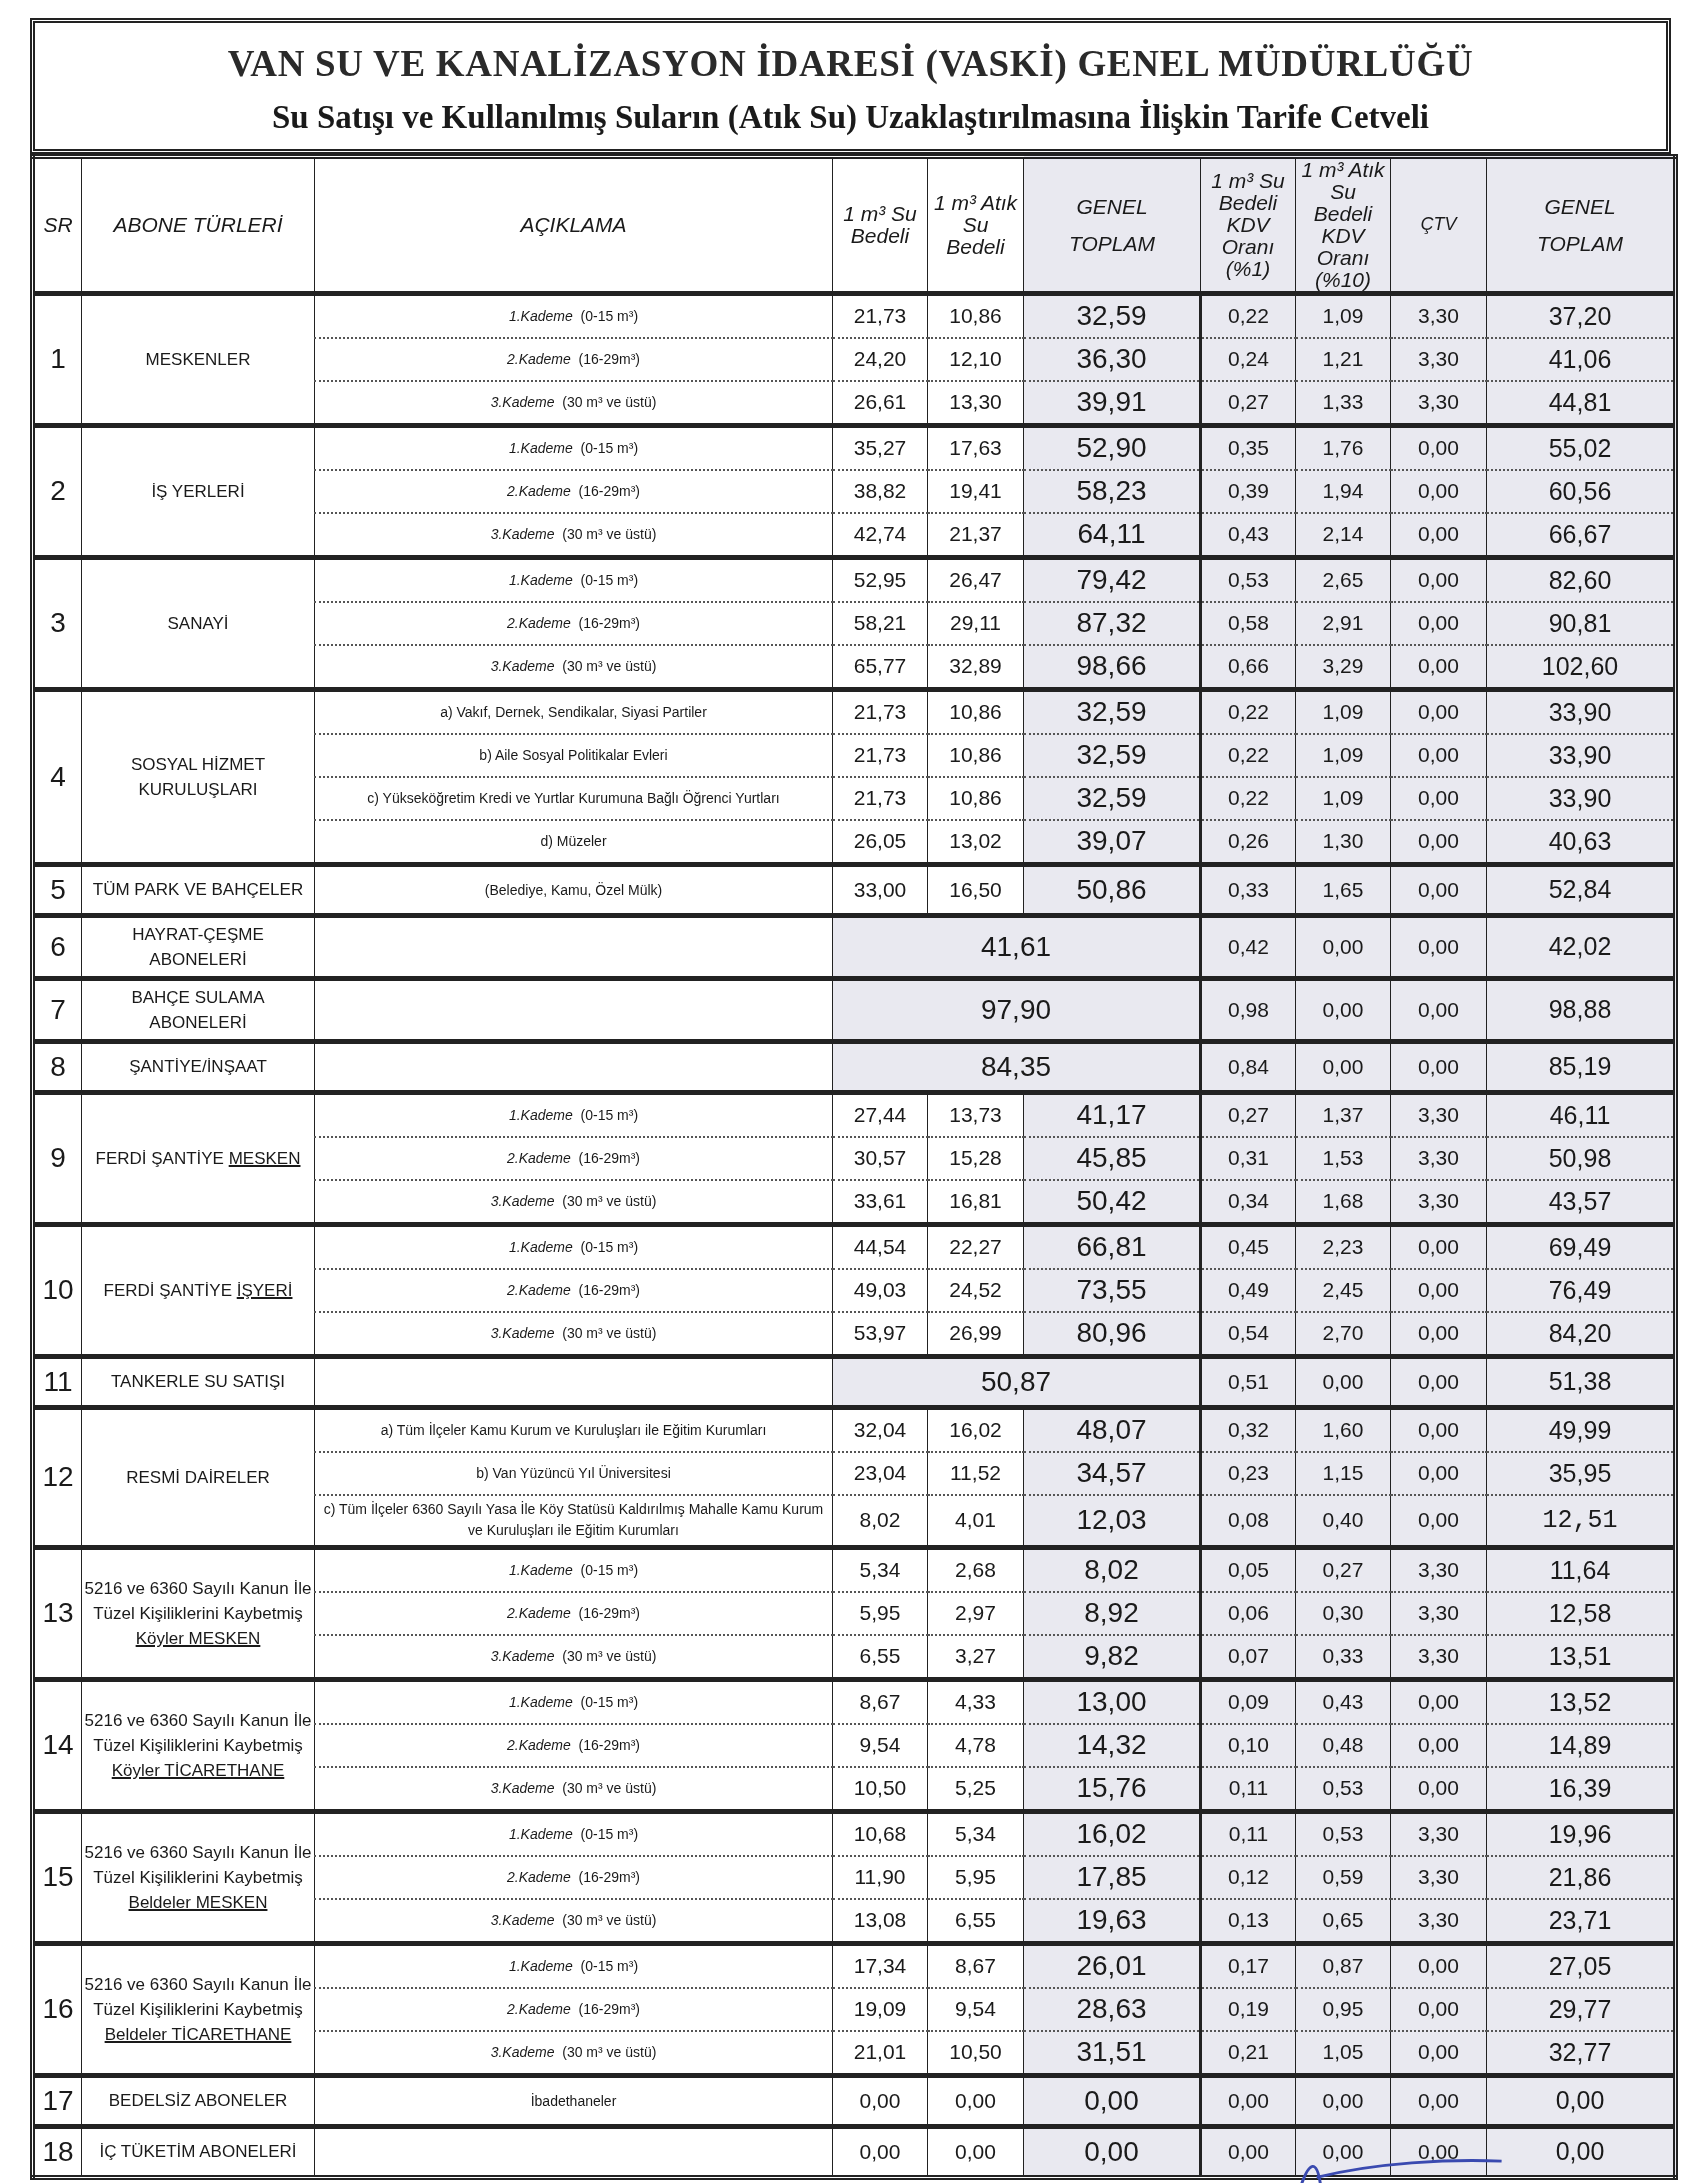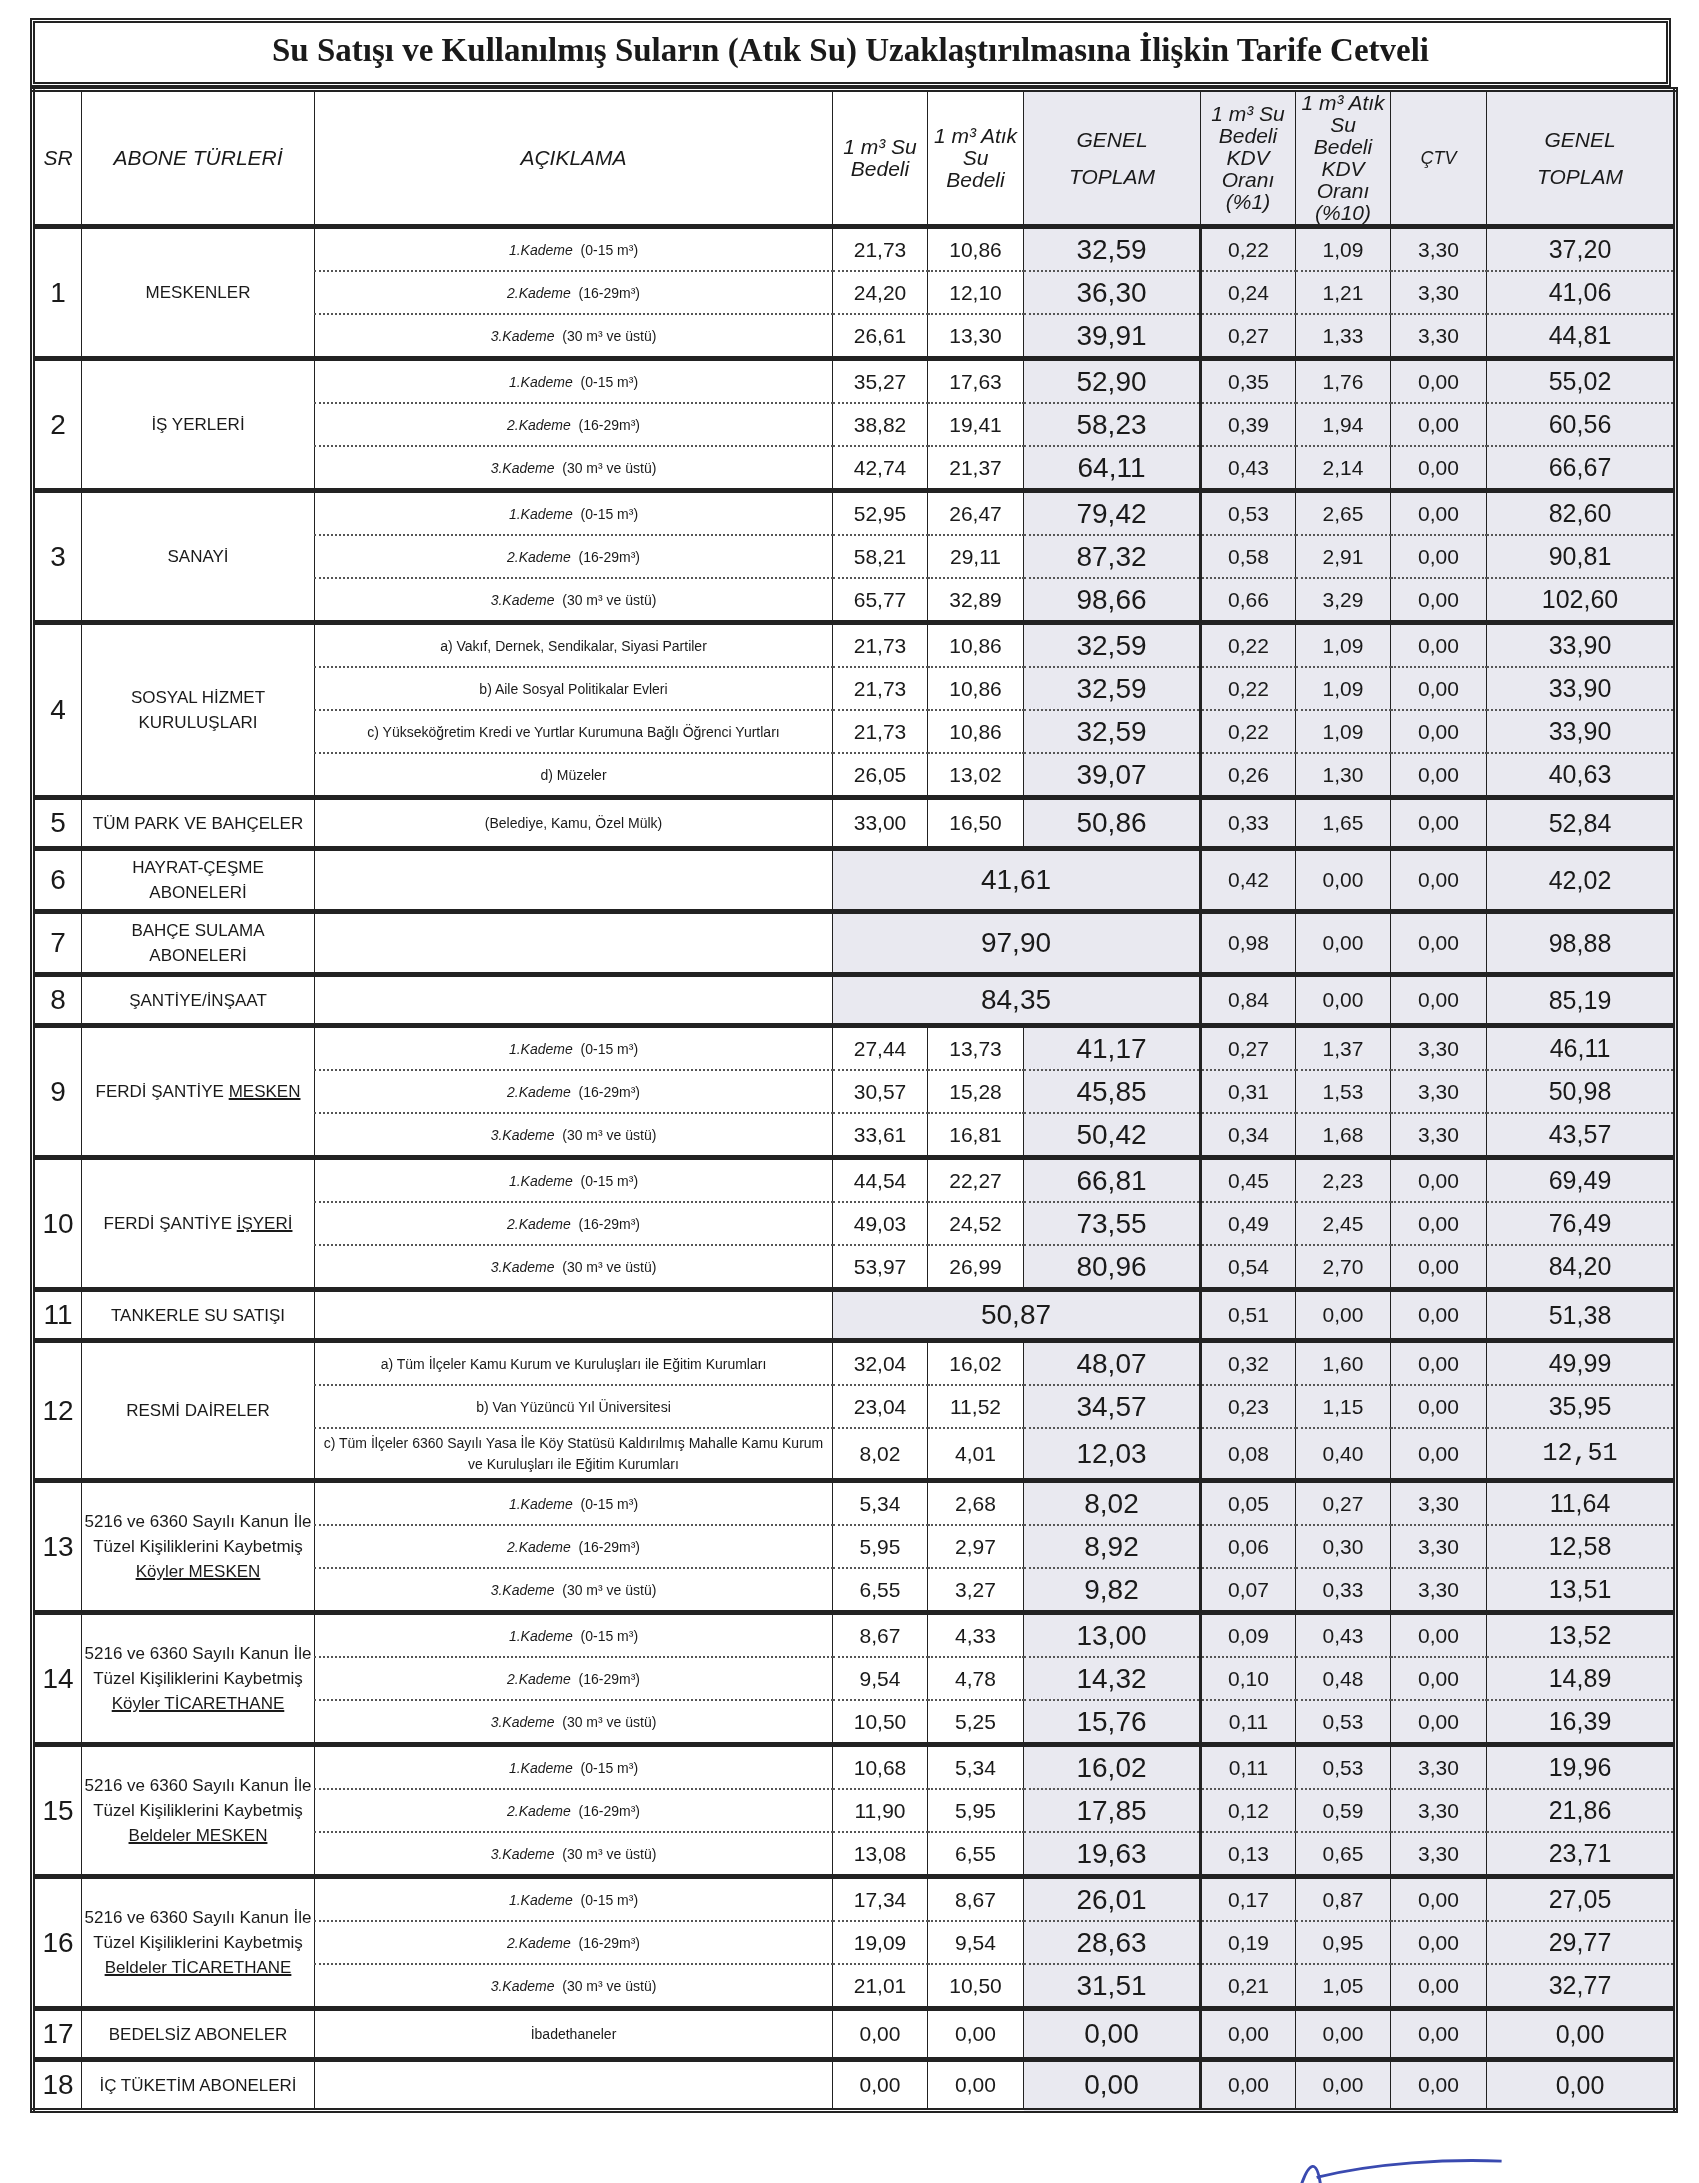--- a/index.html
+++ b/index.html
@@ -31,20 +31,21 @@
     td.dashl { border-left: 1.5px dashed #555 !important; }
     td.vsep { border-left: 3px solid #222 !important; }
     u { text-decoration: underline; text-decoration-thickness: 2.2px; }
     .sig { position: absolute; left: 1286px; top: 2155px; width: 222px; height: 30px; }
   </style>
 </head>
 <body>
 
 <div class="sheet">
   <div class="title-box">
+    <div class="title-1">VAN SU VE KANALİZASYON İDARESİ (VASKİ) GENEL MÜDÜRLÜĞÜ</div>
     <div class="title-2">Su Satışı ve Kullanılmış Suların (Atık Su) Uzaklaştırılmasına İlişkin Tarife Cetveli</div>
   </div>
 
   <table class="tariff">
     <colgroup>
       <col style="width:49px">
         <col style="width:233px">
         <col style="width:518px">
       <col style="width:95px">
         <col style="width:96px">

